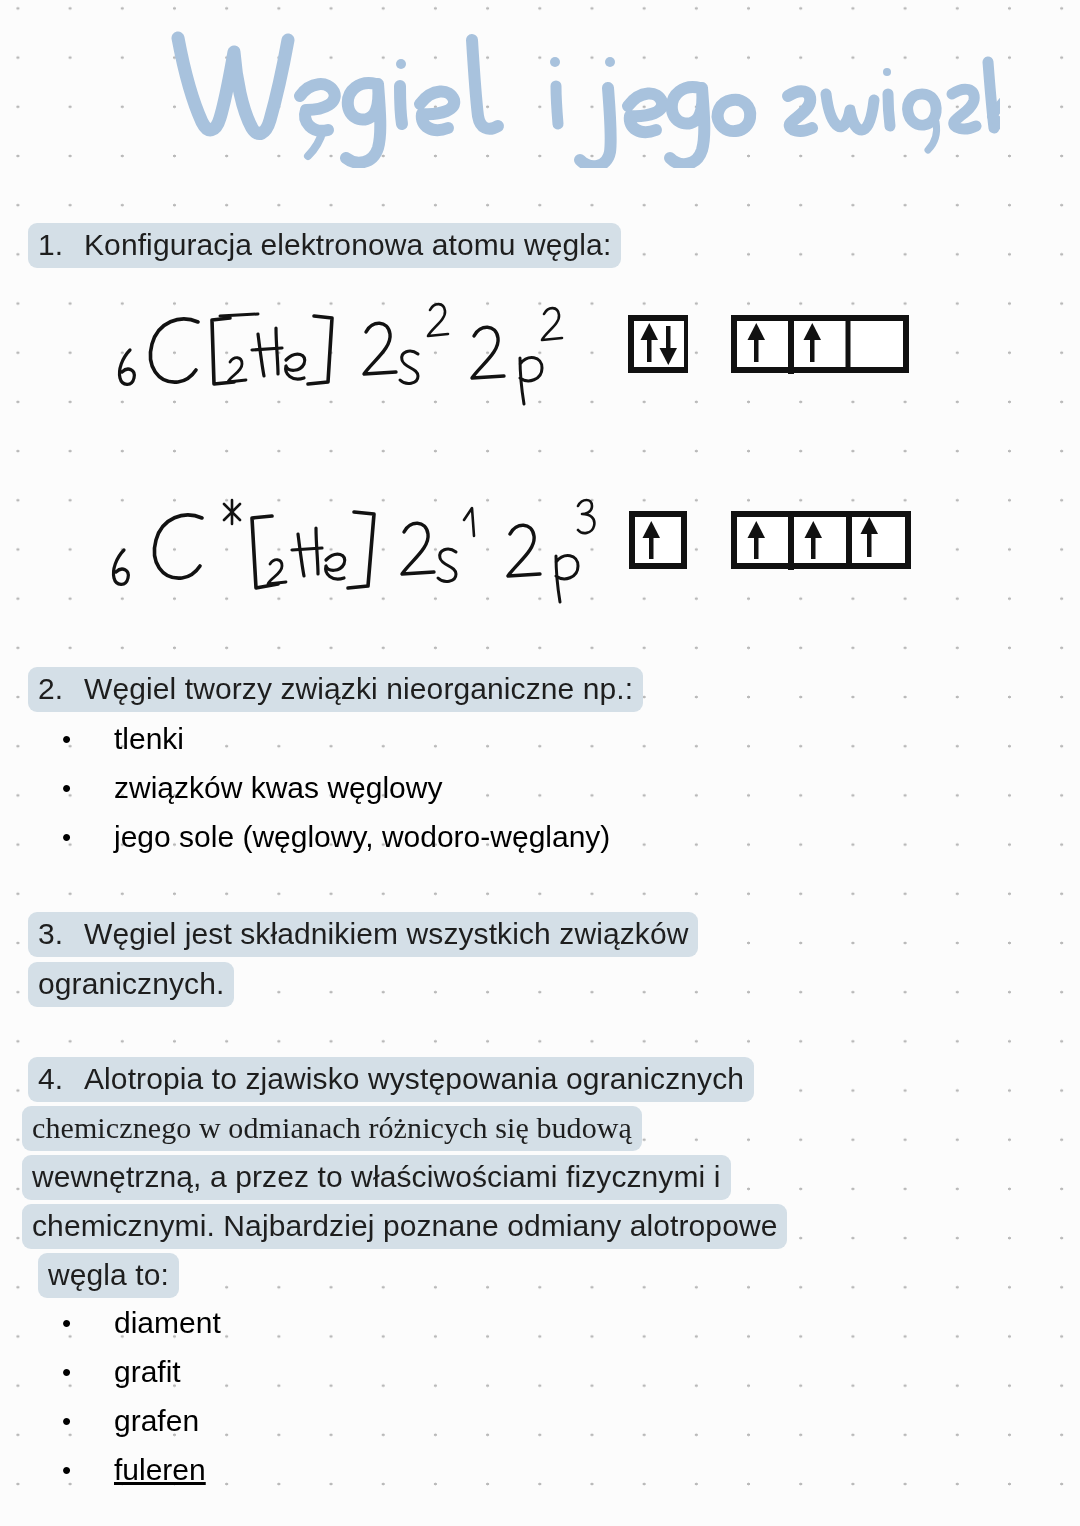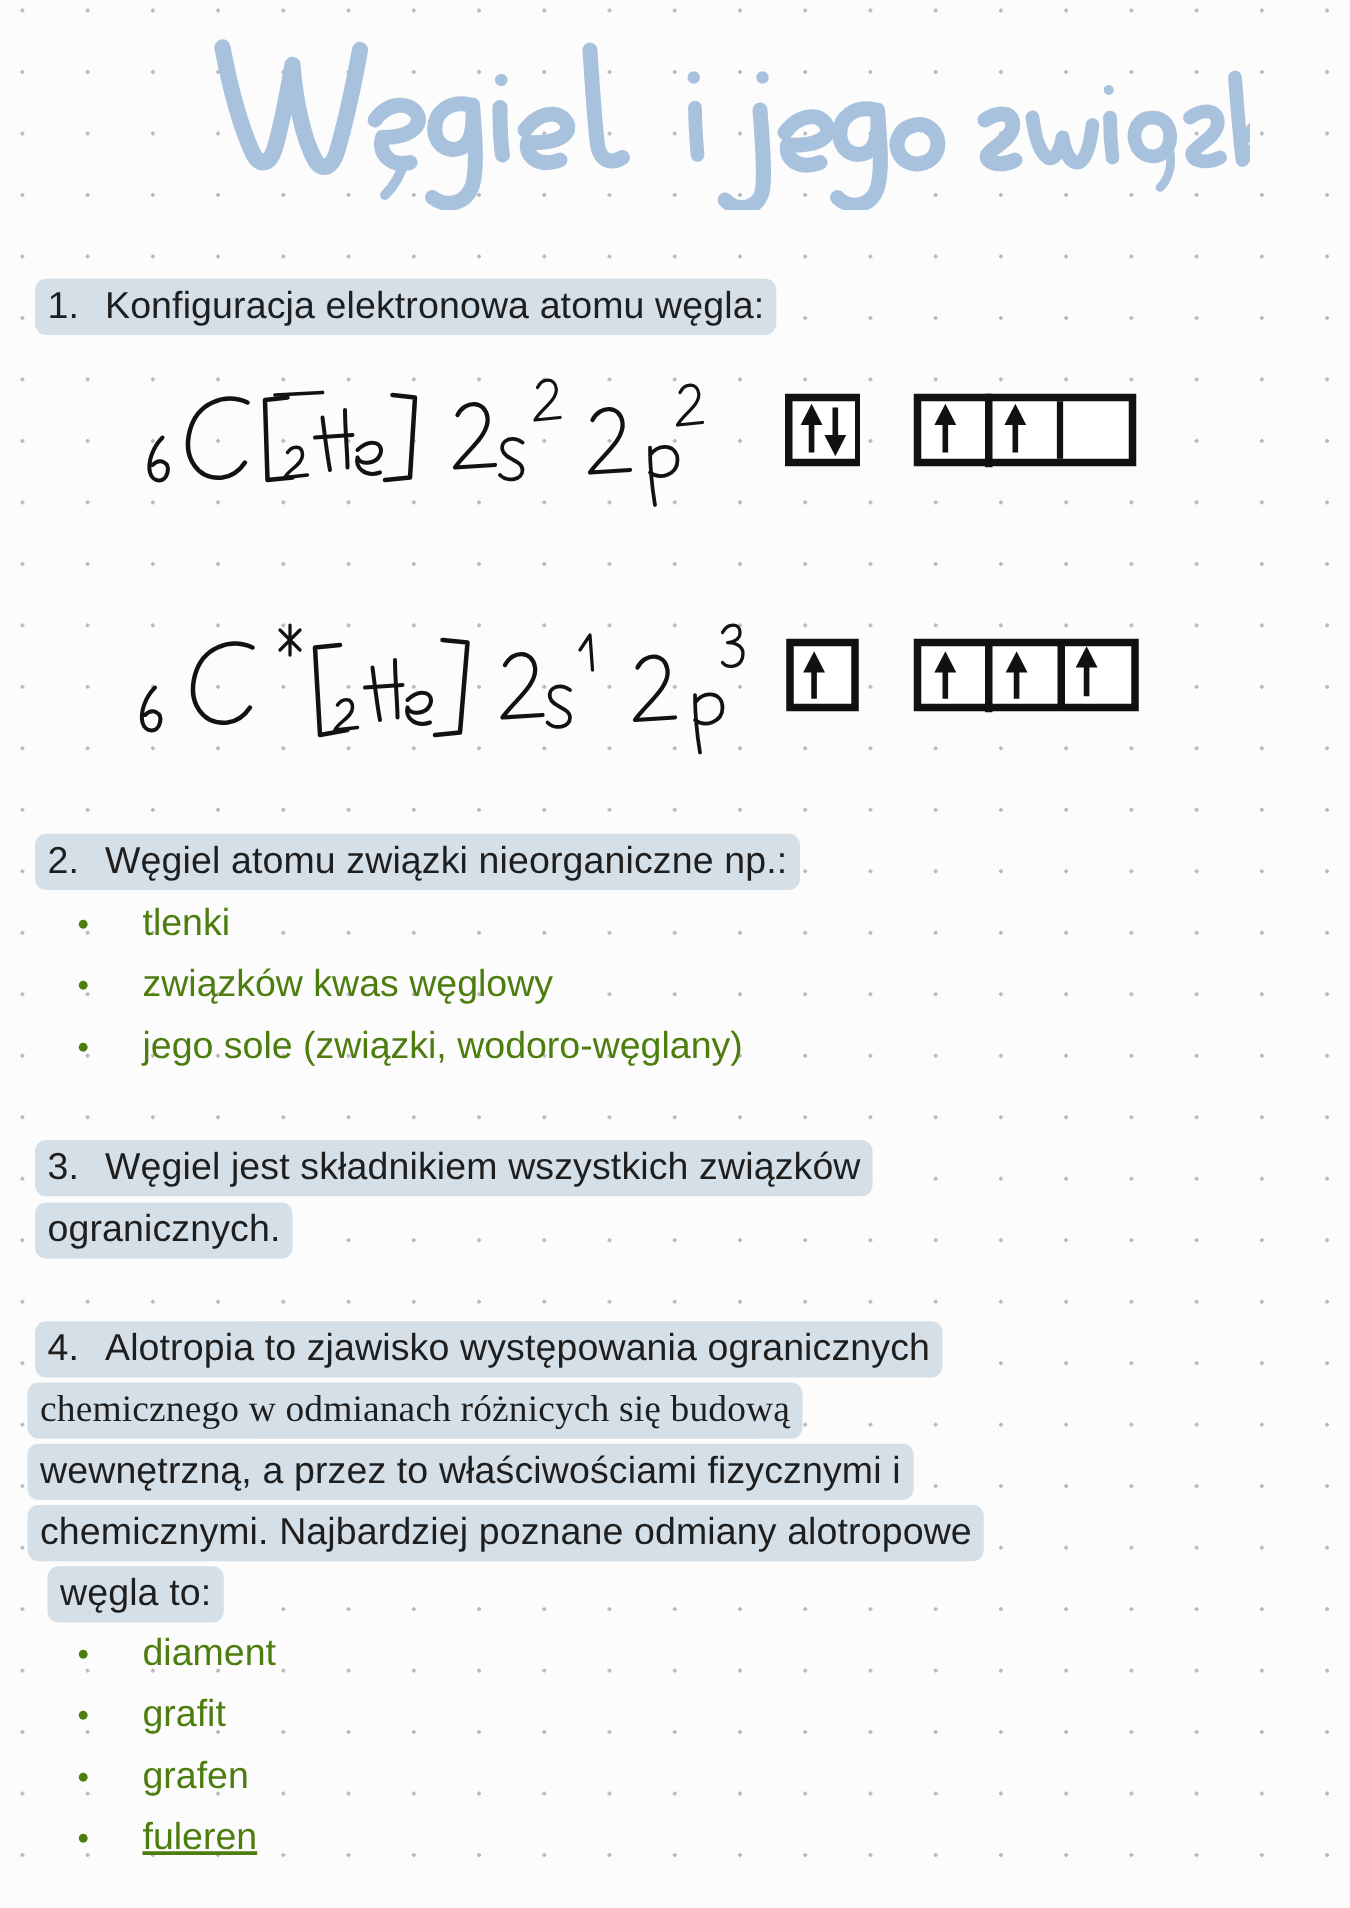--- a/index.html
+++ b/index.html
@@ -58,21 +58,21 @@
     -webkit-box-decoration-break: clone;
   }
   .num {
     display: inline-block;
     min-width: 46px;
   }
 
   
   .bullet-row {
     position: absolute;
-    color: #4d7c0f;
+    color: #000000;
     font-size: 30px;
     line-height: 34px;
     white-space: nowrap;
   }
   .bullet-row .dot {
     display: inline-block;
     width: 52px;
     text-align: left;
     font-size: 26px;
     vertical-align: top;
@@ -286,31 +286,31 @@
         <polygon points="83.3,13 92,30 74.5,30"></polygon>
       </g>
       <g fill="#111111">
         <rect x="137" y="22" width="4.5" height="27"></rect>
         <polygon points="139.3,9 148,26 130.5,26"></polygon>
       </g>
     </svg>
   </div>
 
   <div class="hl-line" style="left:28px; top:672px;">
-    <span class="hl"><span class="num">2.</span><span>Węgiel atomu związki nieorganiczne np.:</span></span>
+    <span class="hl"><span class="num">2.</span><span>Węgiel tworzy związki nieorganiczne np.:</span></span>
   </div>
 
   <div class="bullet-row" style="left:62px; top:722px;">
     <span class="dot">•</span><span>tlenki</span>
   </div>
   <div class="bullet-row" style="left:62px; top:771px;">
     <span class="dot">•</span><span>związków kwas węglowy</span>
   </div>
   <div class="bullet-row" style="left:62px; top:820px;">
-    <span class="dot">•</span><span>jego sole (związki, wodoro-węglany)</span>
+    <span class="dot">•</span><span>jego sole (węglowy, wodoro-węglany)</span>
   </div>
 
   <div class="hl-line" style="left:28px; top:917px;">
     <span class="hl"><span class="num">3.</span><span>Węgiel jest składnikiem wszystkich związków</span></span>
   </div>
   <div class="hl-line" style="left:28px; top:967px;">
     <span class="hl">ogranicznych.</span>
   </div>
 
   <div class="hl-line" style="left:28px; top:1062px;">

